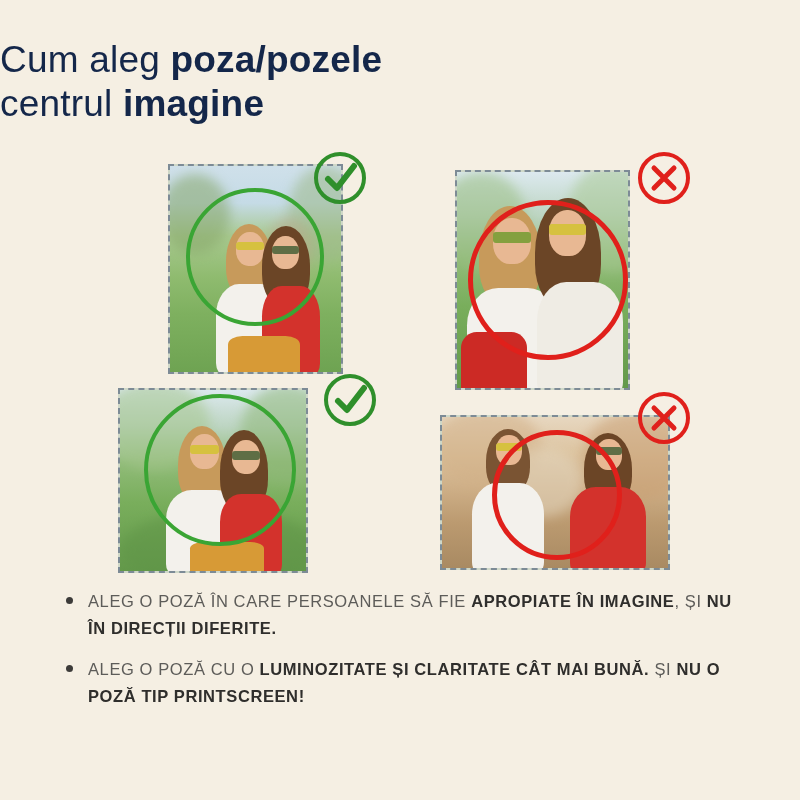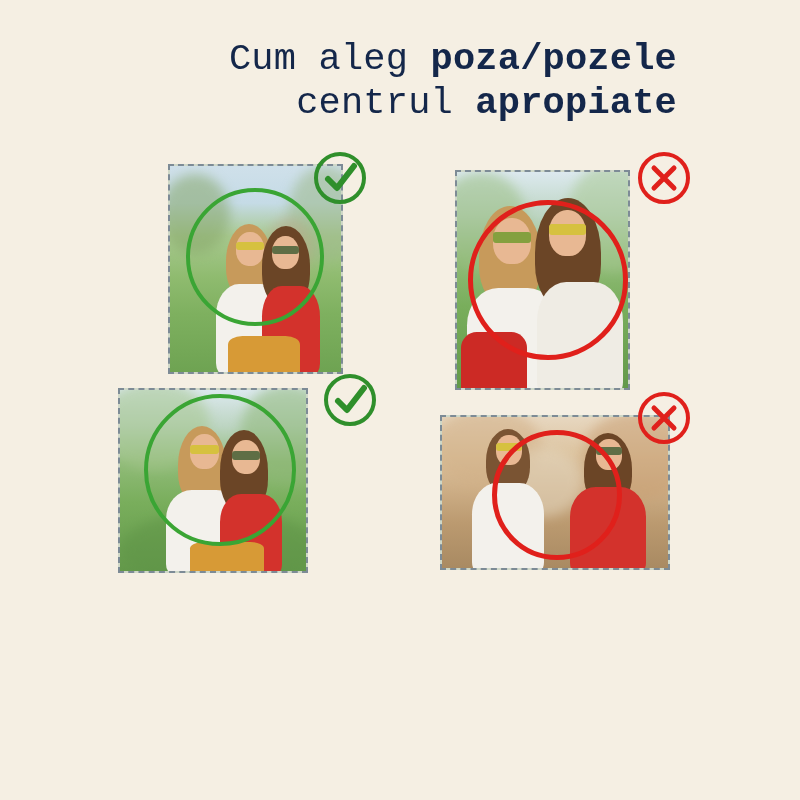--- a/index.html
+++ b/index.html
@@ -15,23 +15,23 @@
     overflow: hidden;
     position: relative;
   }
 
   
   .title-block {
     position: absolute;
     top: 38px;
     left: 0;
     width: 677px;
-    text-align: right;
+    text-align: left;
     color: #14274a;
-    font-family: Liberation Mono, monospace;
+    font-family: Liberation Sans, sans-serif;
     line-height: 1.18;
   }
   .title-line {
     font-size: 37px;
     letter-spacing: 0.2px;
   }
   .title-line .reg { font-weight: 400; }
   .title-line .bold { font-weight: 700; }
 
   
@@ -169,21 +169,21 @@
   .bullet b { color: #2f2e2c; font-weight: 700; }
 </style>
 </head>
 <body>
 
 <div class="title-block">
   <div class="title-line">
     <span class="reg">Cum aleg </span><span class="bold">poza/pozele</span>
   </div>
   <div class="title-line">
-    <span class="reg">centrul </span><span class="bold">apropiate</span>
+    <span class="reg">centrul </span><span class="bold">imagine</span>
   </div>
 </div>
 
 <div class="examples">
 
   <div class="example">
     <div class="photo-frame" style="left:168px; top:14px; width:175px; height:210px;">
       <div class="photo-inner">
         <div class="bg-park"></div>
         <div class="blob" style="left:-10px; top:8px; width:70px; height:80px; background:#87a76a;"></div>
@@ -302,13 +302,15 @@
       <svg width="56" height="56" viewBox="0 0 56 56">
         <circle cx="28" cy="28" r="24" fill="none" stroke="#e0201b" stroke-width="4"></circle>
         <path d="M18 18 L38 38 M38 18 L18 38" fill="none" stroke="#e0201b" stroke-width="5" stroke-linecap="round"></path>
       </svg>
     </div>
   </div>
 
 </div>
 
 <div class="bullets">
+  <div class="bullet" id="bullet-1"><span>Aleg o poză în care persoanele să fie </span><b>apropiate în imagine</b><span>, și </span><b>nu în direcții diferite.</b></div>
+  <div class="bullet" id="bullet-2"><span>Aleg o poză cu o </span><b>luminozitate și claritate cât mai bună.</b><span> și </span><b>nu o poză tip printscreen!</b></div>
 </div>
 
 </body></html>

